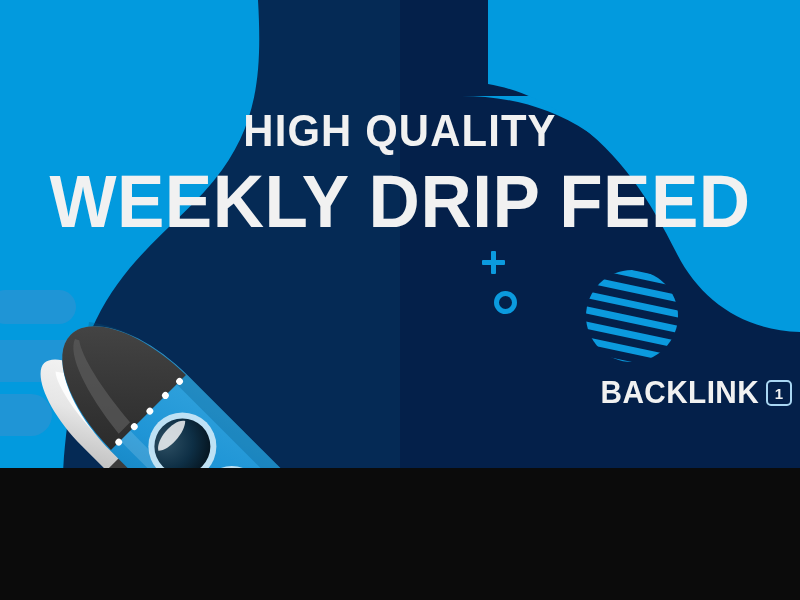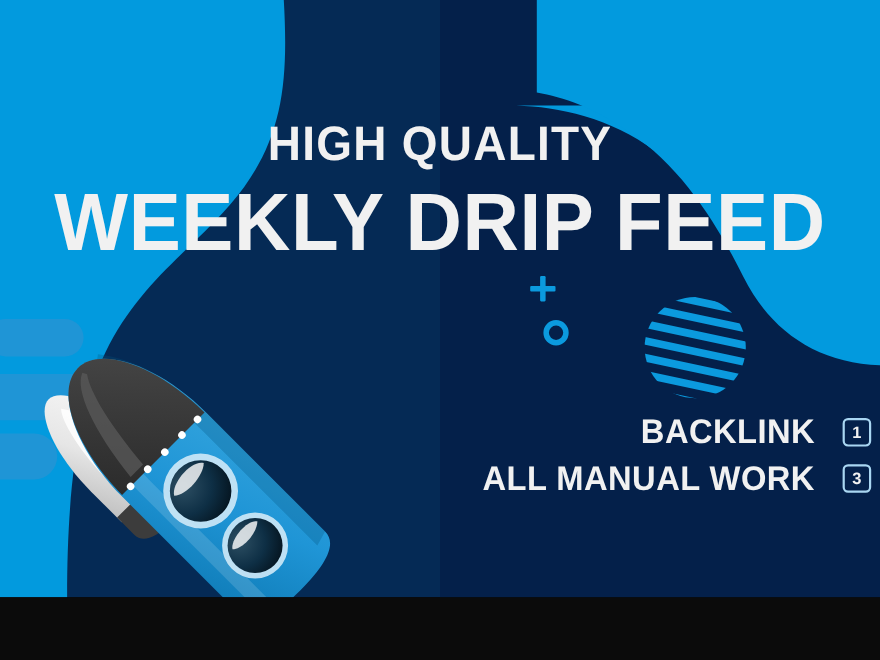--- a/index.html
+++ b/index.html
@@ -3,21 +3,21 @@
 <meta charset="utf-8">
 <style>
   html, body {
     margin: 0;
     padding: 0;
     background: #0b0b0b;
   }
   #poster {
     position: relative;
     width: 800px;
-    height: 543px;
+    height: 468px;
     overflow: hidden;
     background: #052a55;
     font-family: "Liberation Sans", sans-serif;
     -webkit-font-smoothing: antialiased;
   }
 
   
   .bg-base {
     position: absolute;
     inset: 0;
@@ -126,21 +126,21 @@
     width: 560px;
     z-index: 6;
     display: flex;
     flex-direction: column;
     align-items: flex-end;
   }
   .feature-row {
     display: flex;
     align-items: center;
     justify-content: flex-end;
-    gap: 25px;
+    gap: 7px;
     height: 42px;
   }
   .feature-label {
     color: #f1f1f1;
     font-size: 31px;
     font-weight: bold;
     letter-spacing: 0.4px;
     line-height: 32px;
     transform: scaleX(0.96);
     transform-origin: right center;
@@ -292,19 +292,15 @@
         </g>
       </g>
     </svg>
   </div>
 
   <div class="feature-list">
     <div class="feature-row">
       <span class="feature-label">BACKLINK</span>
       <span class="feature-badge">1</span>
     </div>
-    <div class="feature-row">
-      <span class="feature-label">ALL MANUAL WORK</span>
-      <span class="feature-badge">3</span>
-    </div>
   </div>
 
 </div>
 
 </body></html>

